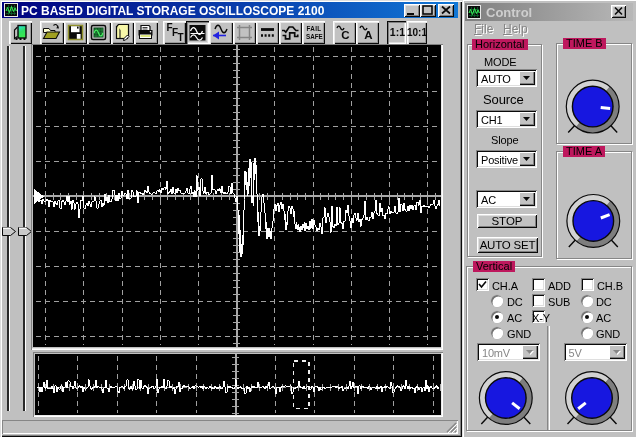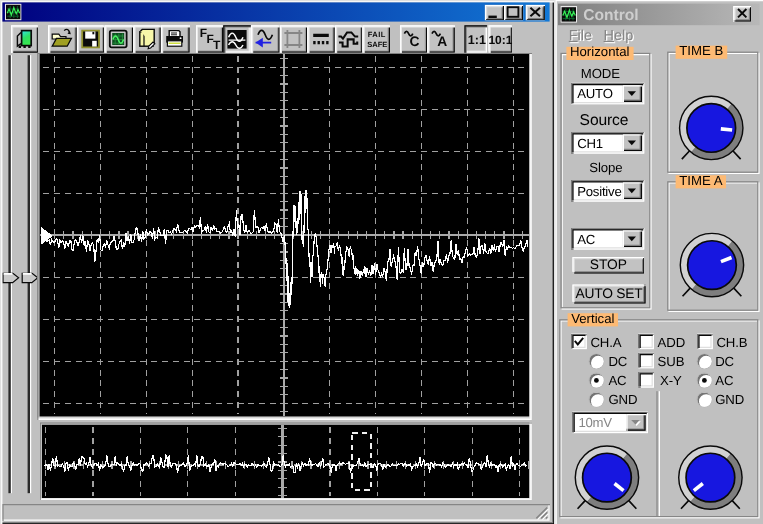--- a/index.html
+++ b/index.html
@@ -8,21 +8,21 @@
   box-shadow:inset 1px 1px 0 #dfdfdf, inset 2px 2px 0 #fff, inset -1px -1px 0 #0a0a0a, inset -2px -2px 0 #808080}
 #ctrl{position:absolute;left:462px;top:0;width:206px;height:437px;background:#c0c0c0;
   box-shadow:inset 1px 0 0 #dfdfdf, inset 2px 1px 0 #fff, inset -1px 0 0 #0a0a0a, inset -2px 0 0 #808080}
 .tb{position:absolute;background:#c2c2c2;
   box-shadow:inset 1px 1px 0 #fff, inset 2px 2px 0 #e8e8e8, inset -1px -1px 0 #0a0a0a, inset -2px -2px 0 #9a9a9a}
 .tbp{position:absolute;background:#c2c2c2;
   box-shadow:inset 1px 1px 0 #0a0a0a, inset 2px 2px 0 #808080, inset -1px -1px 0 #fff, inset -2px -2px 0 #dfdfdf}
 .btn{position:absolute;background:#c2c2c2;text-align:center;
   box-shadow:inset 1px 1px 0 #fff, inset -1px -1px 0 #0a0a0a, inset 2px 2px 0 #dfdfdf, inset -2px -2px 0 #808080}
 .gb{position:absolute;border:1px solid #868686;box-shadow:inset 1px 1px 0 #fff, 1px 1px 0 #fff}
-.gbl{position:absolute;background:#fdba74;padding:0 3px;line-height:11px;font-size:11px}
+.gbl{position:absolute;background:#be185d;padding:0 3px;line-height:11px;font-size:11px}
 .combo{position:absolute;background:#fff;
   box-shadow:inset 1px 1px 0 #868686, inset -1px -1px 0 #fff, inset 2px 2px 0 #0a0a0a, inset -2px -2px 0 #dfdfdf}
 .combo .tx{position:absolute;left:5px;top:4px;font-size:11px;letter-spacing:-0.2px}
 .cbtn{position:absolute;right:2px;top:2px;bottom:2px;width:16px;background:#c2c2c2;
   box-shadow:inset 1px 1px 0 #fff, inset -1px -1px 0 #0a0a0a, inset -2px -2px 0 #808080}
 .dis{color:#868686}
 .chk{position:absolute;width:13px;height:13px;background:#fff;
   box-shadow:inset 1px 1px 0 #868686, inset -1px -1px 0 #fff, inset 2px 2px 0 #0a0a0a, inset -2px -2px 0 #dfdfdf}
 .rad{position:absolute;width:12px;height:12px;border-radius:50%;background:#fff;
   box-shadow:inset 1.5px 1.5px 0 #747474, inset -1.5px -1.5px 0 #fff, 0 0 0 0.5px #b4b4b4}
@@ -34,20 +34,21 @@
 <body>
 <div id="main">
 
   <div class="abs" style="left:2px;top:2px;width:456px;height:16px;background:linear-gradient(to right,#00007f,#1278d6)"></div>
   <svg class="abs" style="left:4px;top:3px" width="14" height="14" viewBox="0 0 14 14">
     <rect x="0" y="0" width="14" height="14" fill="#e8e8e8"></rect>
       <rect x="1" y="1" width="12" height="12" fill="#0a0a0a"></rect>
     <path d="M2 4.5h10M2 7.5h10M2 10.5h10M4.5 2v10M7.5 2v10M10.5 2v10" stroke="#0c6e30" stroke-width="0.7"></path>
     <path d="M2 8l1.5-3.5 2 5 2-6 2 5 1.5-3.5 1.5 3" stroke="#37ef57" stroke-width="1" fill="none"></path>
   </svg>
+  <div class="abs" style="left:21px;top:4px;font-size:12px;font-weight:bold;color:#fff;letter-spacing:0px">PC BASED DIGITAL STORAGE OSCILLOSCOPE 2100</div>
   <div class="btn" style="left:404px;top:4px;width:16px;height:13px">
       <svg width="16" height="13" viewBox="0 0 16 13">
         <rect x="3" y="9" width="7" height="2" fill="#0a0a0a"></rect>
       </svg>
     </div>
   <div class="btn" style="left:420px;top:4px;width:16px;height:13px">
       <svg width="16" height="13" viewBox="0 0 16 13">
         <rect x="3" y="2" width="9" height="8" fill="none" stroke="#0a0a0a" stroke-width="1.6"></rect>
       </svg>
     </div>
@@ -331,33 +332,42 @@
   <div class="chk" style="left:70px;top:294px"></div>
   <div class="lbl" style="left:86px;top:296px">SUB</div>
   <div class="rad" style="left:119px;top:295px"></div>
   <div class="lbl" style="left:134px;top:296px">DC</div>
 
   <div class="rad" style="left:29px;top:311px">
       <span class="rdot"></span>
     </div>
   <div class="lbl" style="left:45px;top:312px">AC</div>
   <div class="chk" style="left:70px;top:310px"></div>
-  <div class="lbl" style="left:88px;top:312px">X-Y</div>
+  <div class="lbl" style="left:70px;top:312px">X-Y</div>
   <div class="rad" style="left:119px;top:311px">
       <span class="rdot"></span>
     </div>
   <div class="lbl" style="left:134px;top:312px">AC</div>
 
   <div class="rad" style="left:29px;top:327px"></div>
   <div class="lbl" style="left:45px;top:328px">GND</div>
   <div class="rad" style="left:119px;top:327px"></div>
   <div class="lbl" style="left:134px;top:328px">GND</div>
 
   <div class="combo" style="left:15px;top:343px;width:63px;height:18px">
       <span class="tx dis">10mV</span>
+    <span class="cbtn">
+        <svg width="16" height="14" viewBox="0 0 16 14">
+          <polygon points="5,6 12,6 8.5,10" fill="#fff"></polygon>
+          <polygon points="4,5 11,5 7.5,9" fill="#868686"></polygon>
+        </svg>
+      </span>
+    </div>
+  <div class="combo" style="left:101.5px;top:343px;width:63px;height:18px">
+      <span class="tx dis">5V</span>
     <span class="cbtn">
         <svg width="16" height="14" viewBox="0 0 16 14">
           <polygon points="5,6 12,6 8.5,10" fill="#fff"></polygon>
           <polygon points="4,5 11,5 7.5,9" fill="#868686"></polygon>
         </svg>
       </span>
     </div>
 
   <svg class="abs" style="left:0;top:0" width="174" height="437" viewBox="0 0 174 437" pointer-events="none">
     <path d="M 145.6 88.8 A 23.2 23.2 0 1 1 115.8 124.4" fill="none" stroke="#7e7e7e" stroke-width="6"></path>

